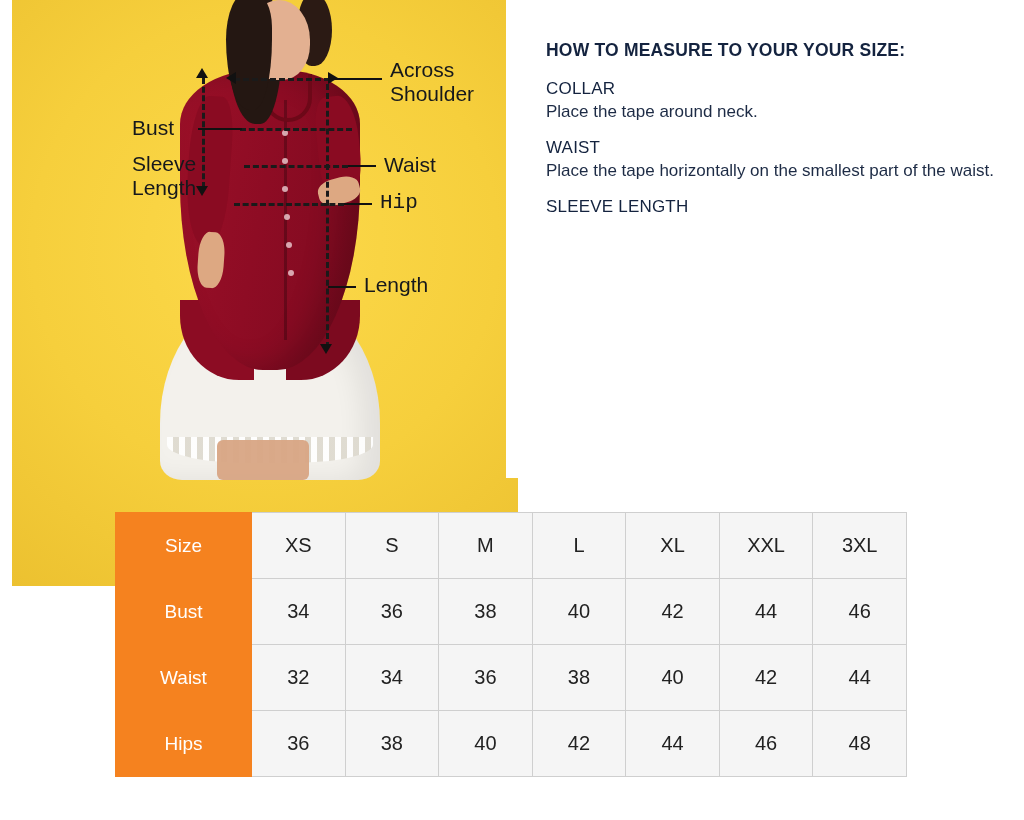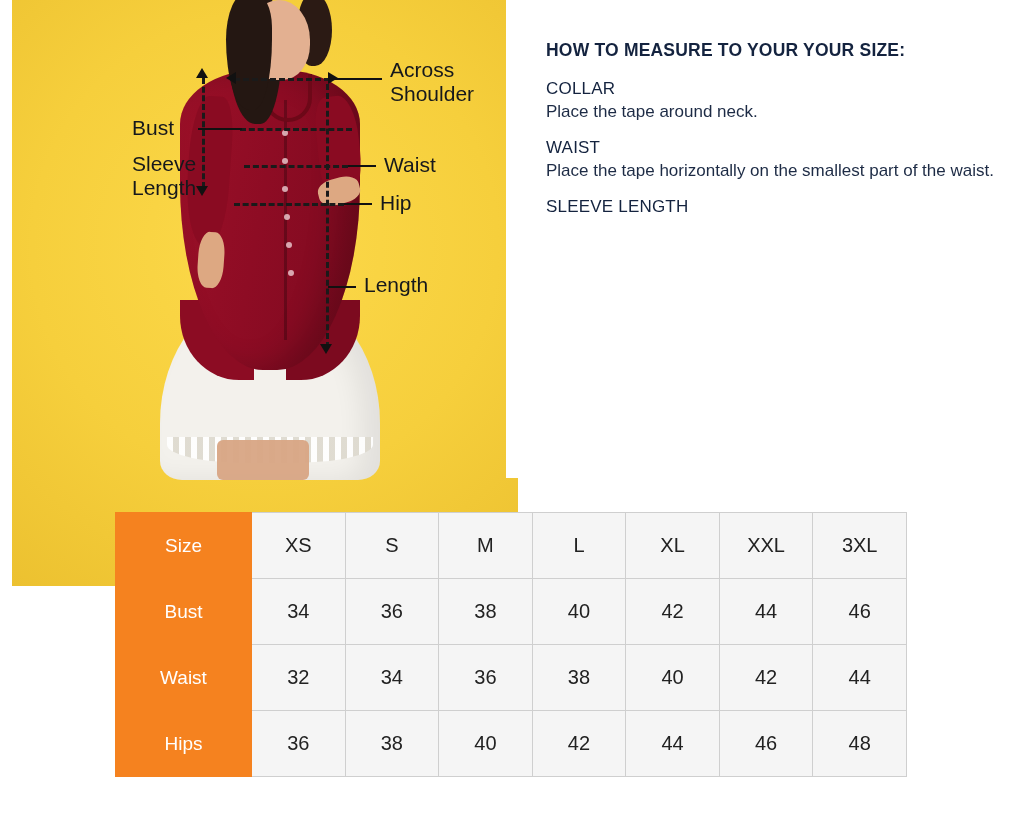--- a/index.html
+++ b/index.html
@@ -344,21 +344,21 @@
     <div class="arrow-d" style="left:184px; top:186px;"></div>
     <div class="meas-label left" style="left:84px; top:152px;margin-left:36px;">Sleeve
 Length</div>
 
     <div class="dash-h" style="left:232px; top:165px; width:104px;"></div>
     <div class="leader" style="left:336px; top:165px; width:28px;"></div>
     <div class="meas-label right" style="left:372px; top:153px;">Waist</div>
 
     <div class="dash-h" style="left:222px; top:203px; width:110px;"></div>
     <div class="leader" style="left:332px; top:203px; width:28px;"></div>
-    <div class="meas-label right" style="left:368px; top:191px;">Hip</div>
+    <div class="meas-label right" style="left:368px; top:191px;font-family:Liberation Mono, monospace;">Hip</div>
 
     <div class="dash-v" style="left:314px; top:84px; height:264px;"></div>
     <div class="arrow-d" style="left:308px; top:344px;"></div>
     <div class="leader" style="left:316px; top:286px; width:28px;"></div>
     <div class="meas-label right" style="left:352px; top:273px;">Length</div>
   </div>
 
   <div id="instructions">
     <h1>HOW TO MEASURE TO YOUR YOUR SIZE:</h1>
 

